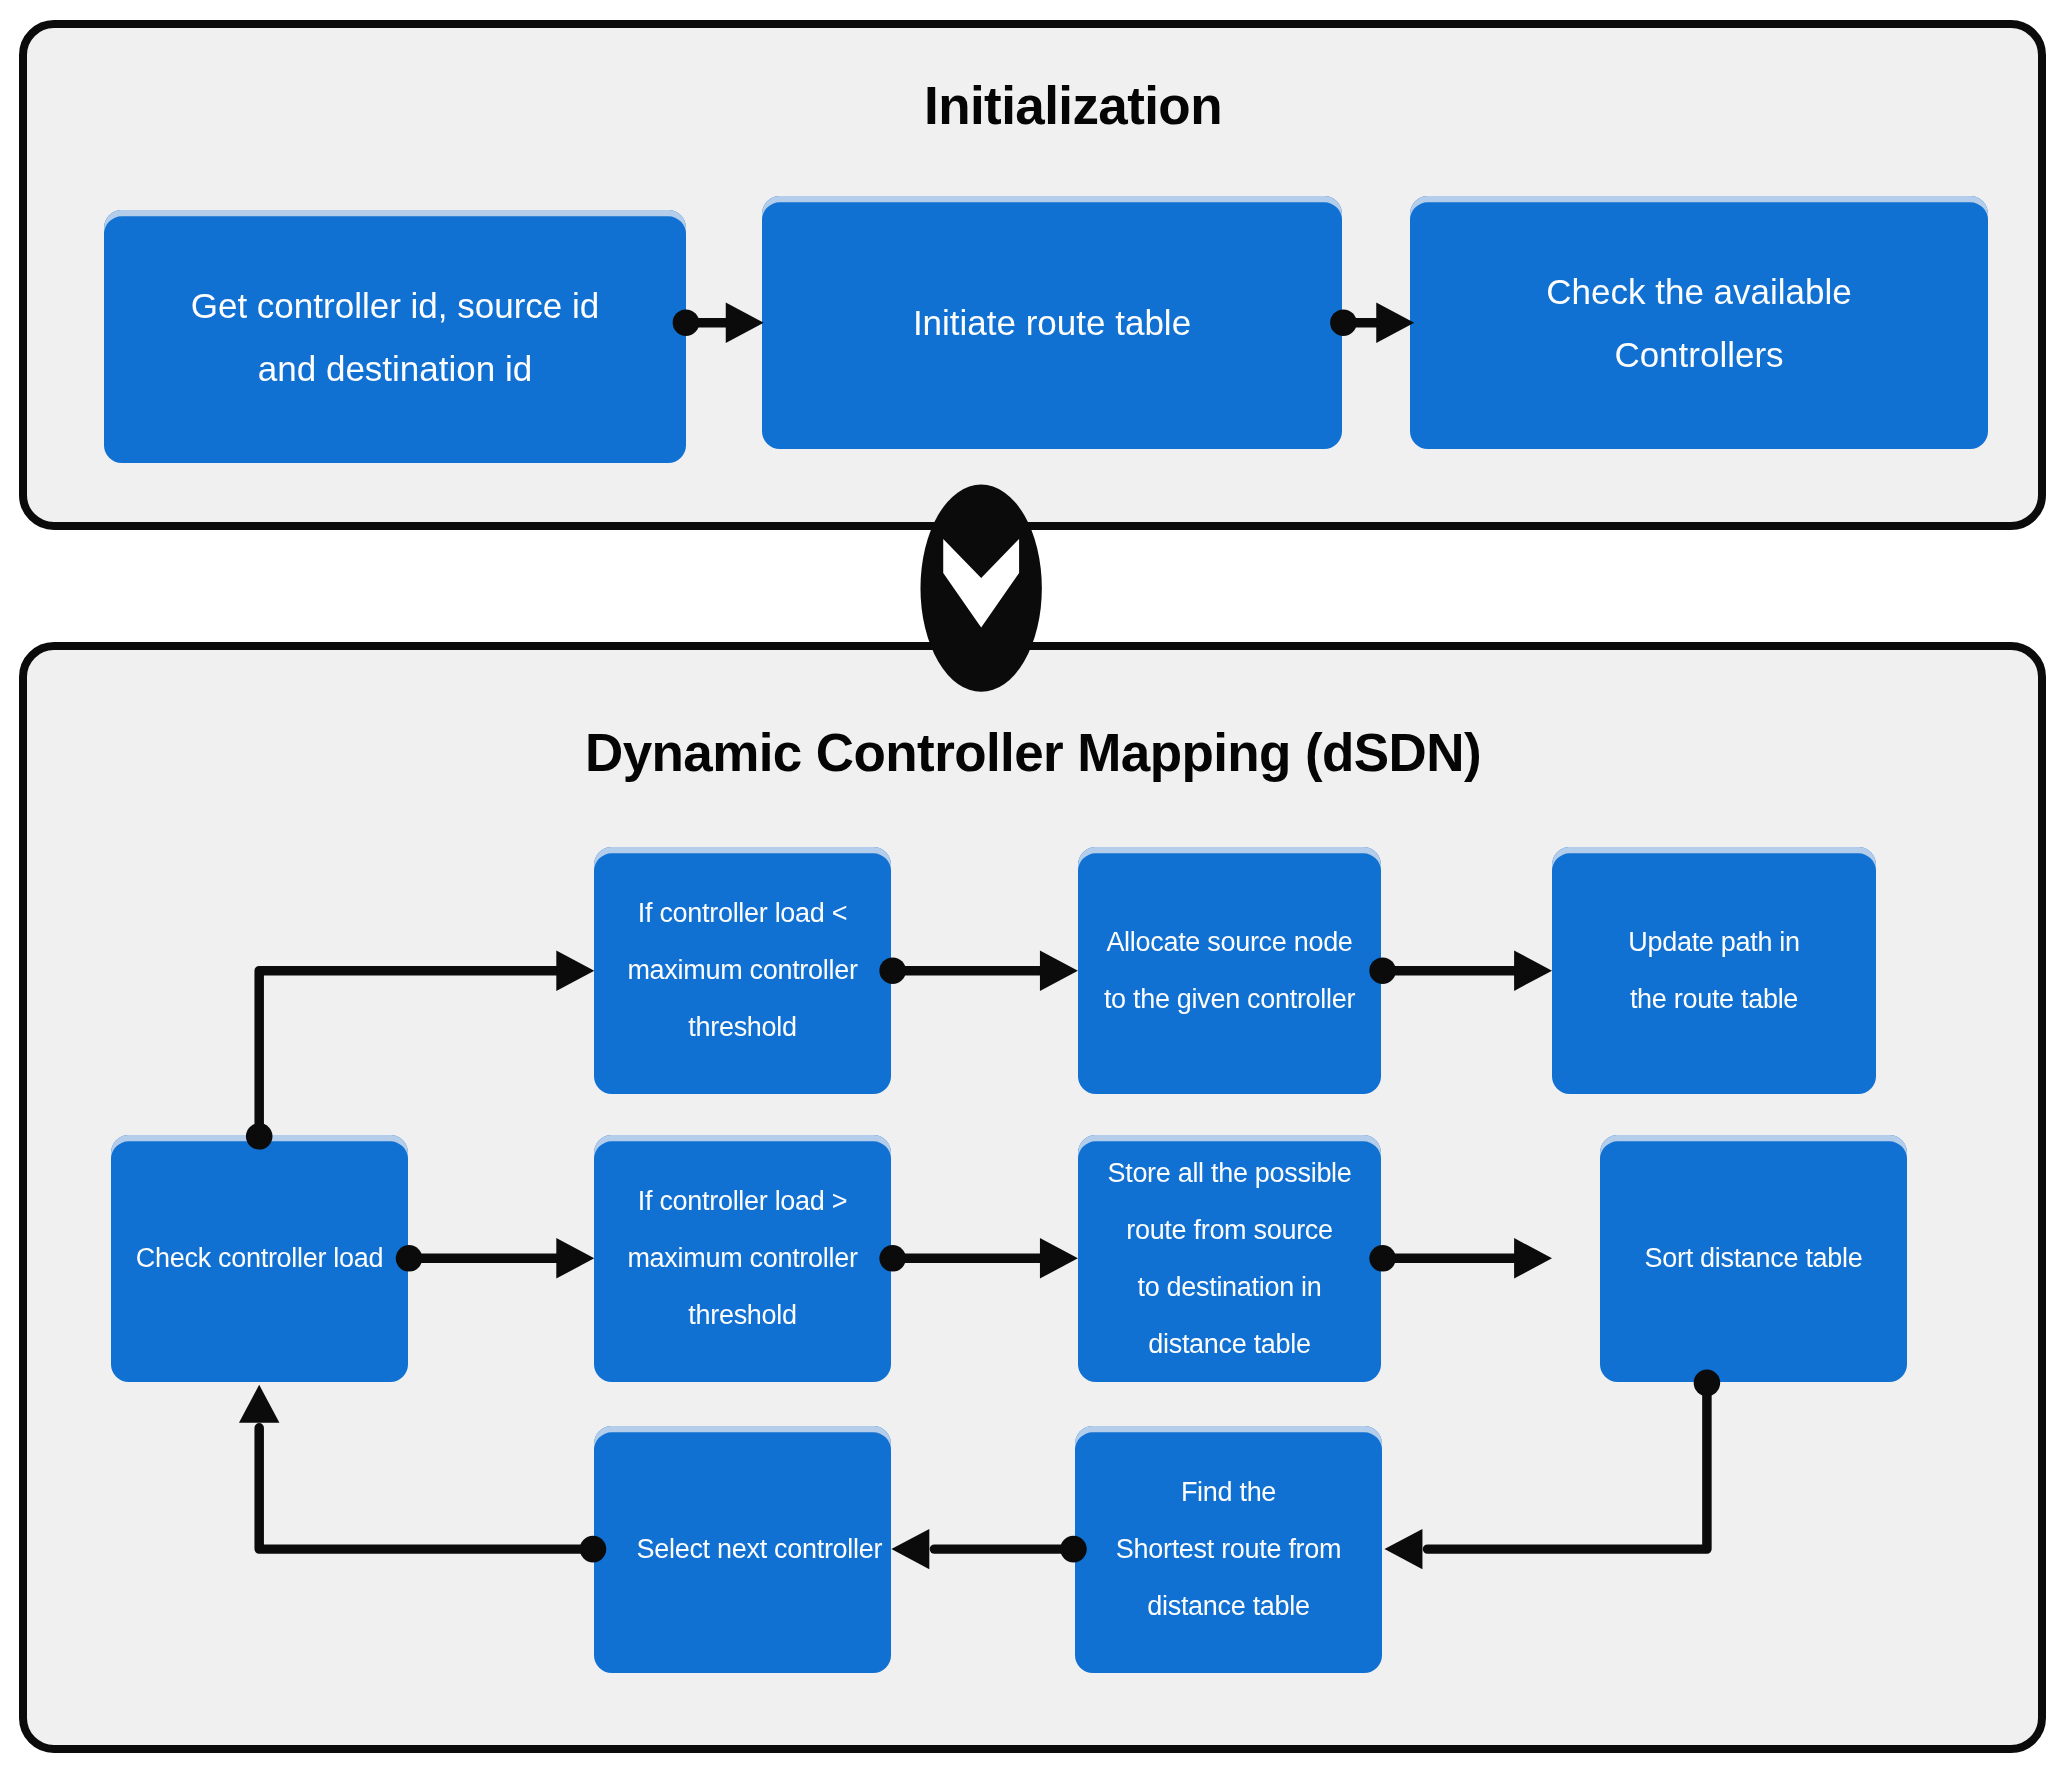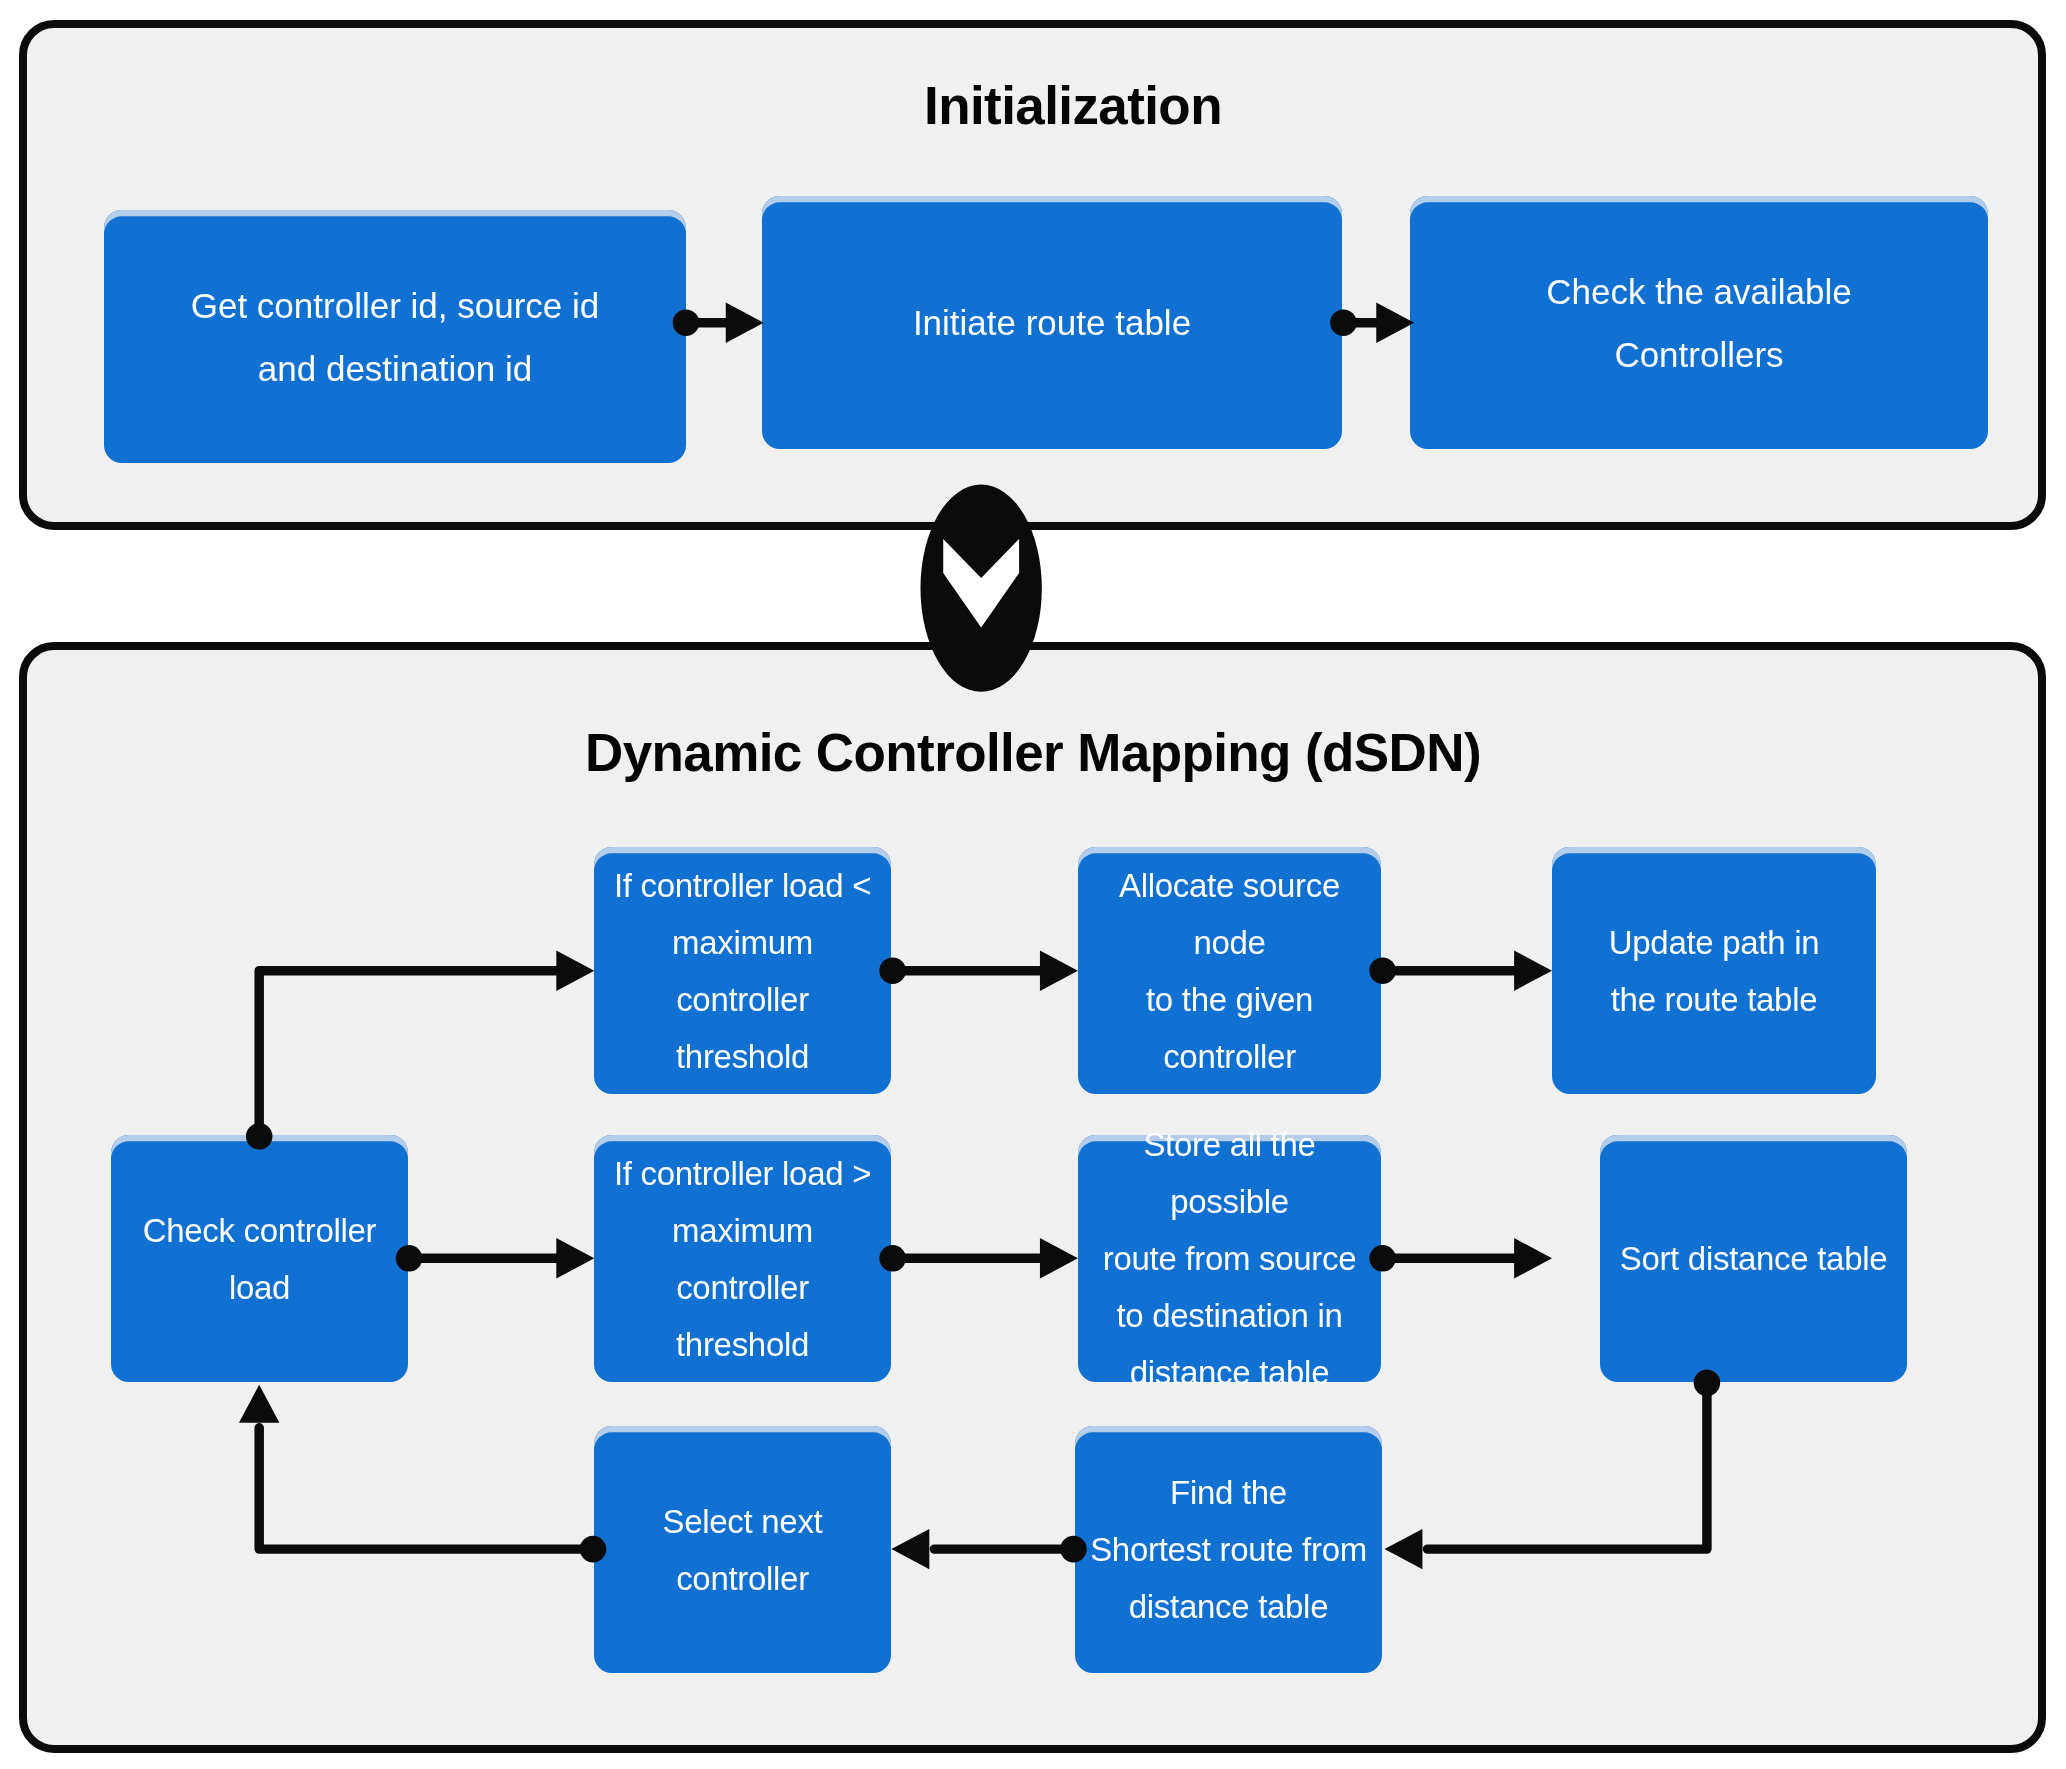--- a/index.html
+++ b/index.html
@@ -38,21 +38,21 @@
     background:var(--box-blue);
     border-radius:17.7px;
     box-shadow:inset 0 6.3px 0 var(--box-strip);
     display:flex;align-items:center;justify-content:center;
     text-align:center;
     color:var(--node-text);
     padding:0 8.9px;
   }
   .node-label{white-space:pre-line;}
   .node-top{font-size:35px;line-height:63px;}
-  .node-sm{font-size:33px;line-height:57px;letter-spacing:-0.3px;}
+  .node-sm{font-size:27px;line-height:57px;letter-spacing:-0.3px;}
   
   .n-get{left:104px;top:196px;width:582px;height:253px;margin-top:14px;}
   .n-initroute{left:762px;top:196px;width:580px;height:253px;}
   .n-checkavail{left:1410px;top:196px;width:578px;height:253px;}
   
   .n-lt{left:594px;top:847px;width:297px;height:247px;}
   .n-alloc{left:1078px;top:847px;width:303px;height:247px;}
   .n-update{left:1552px;top:847px;width:324px;height:247px;}
   .n-check{left:111px;top:1135px;width:297px;height:247px;}
   .n-gt{left:594px;top:1135px;width:297px;height:247px;}

